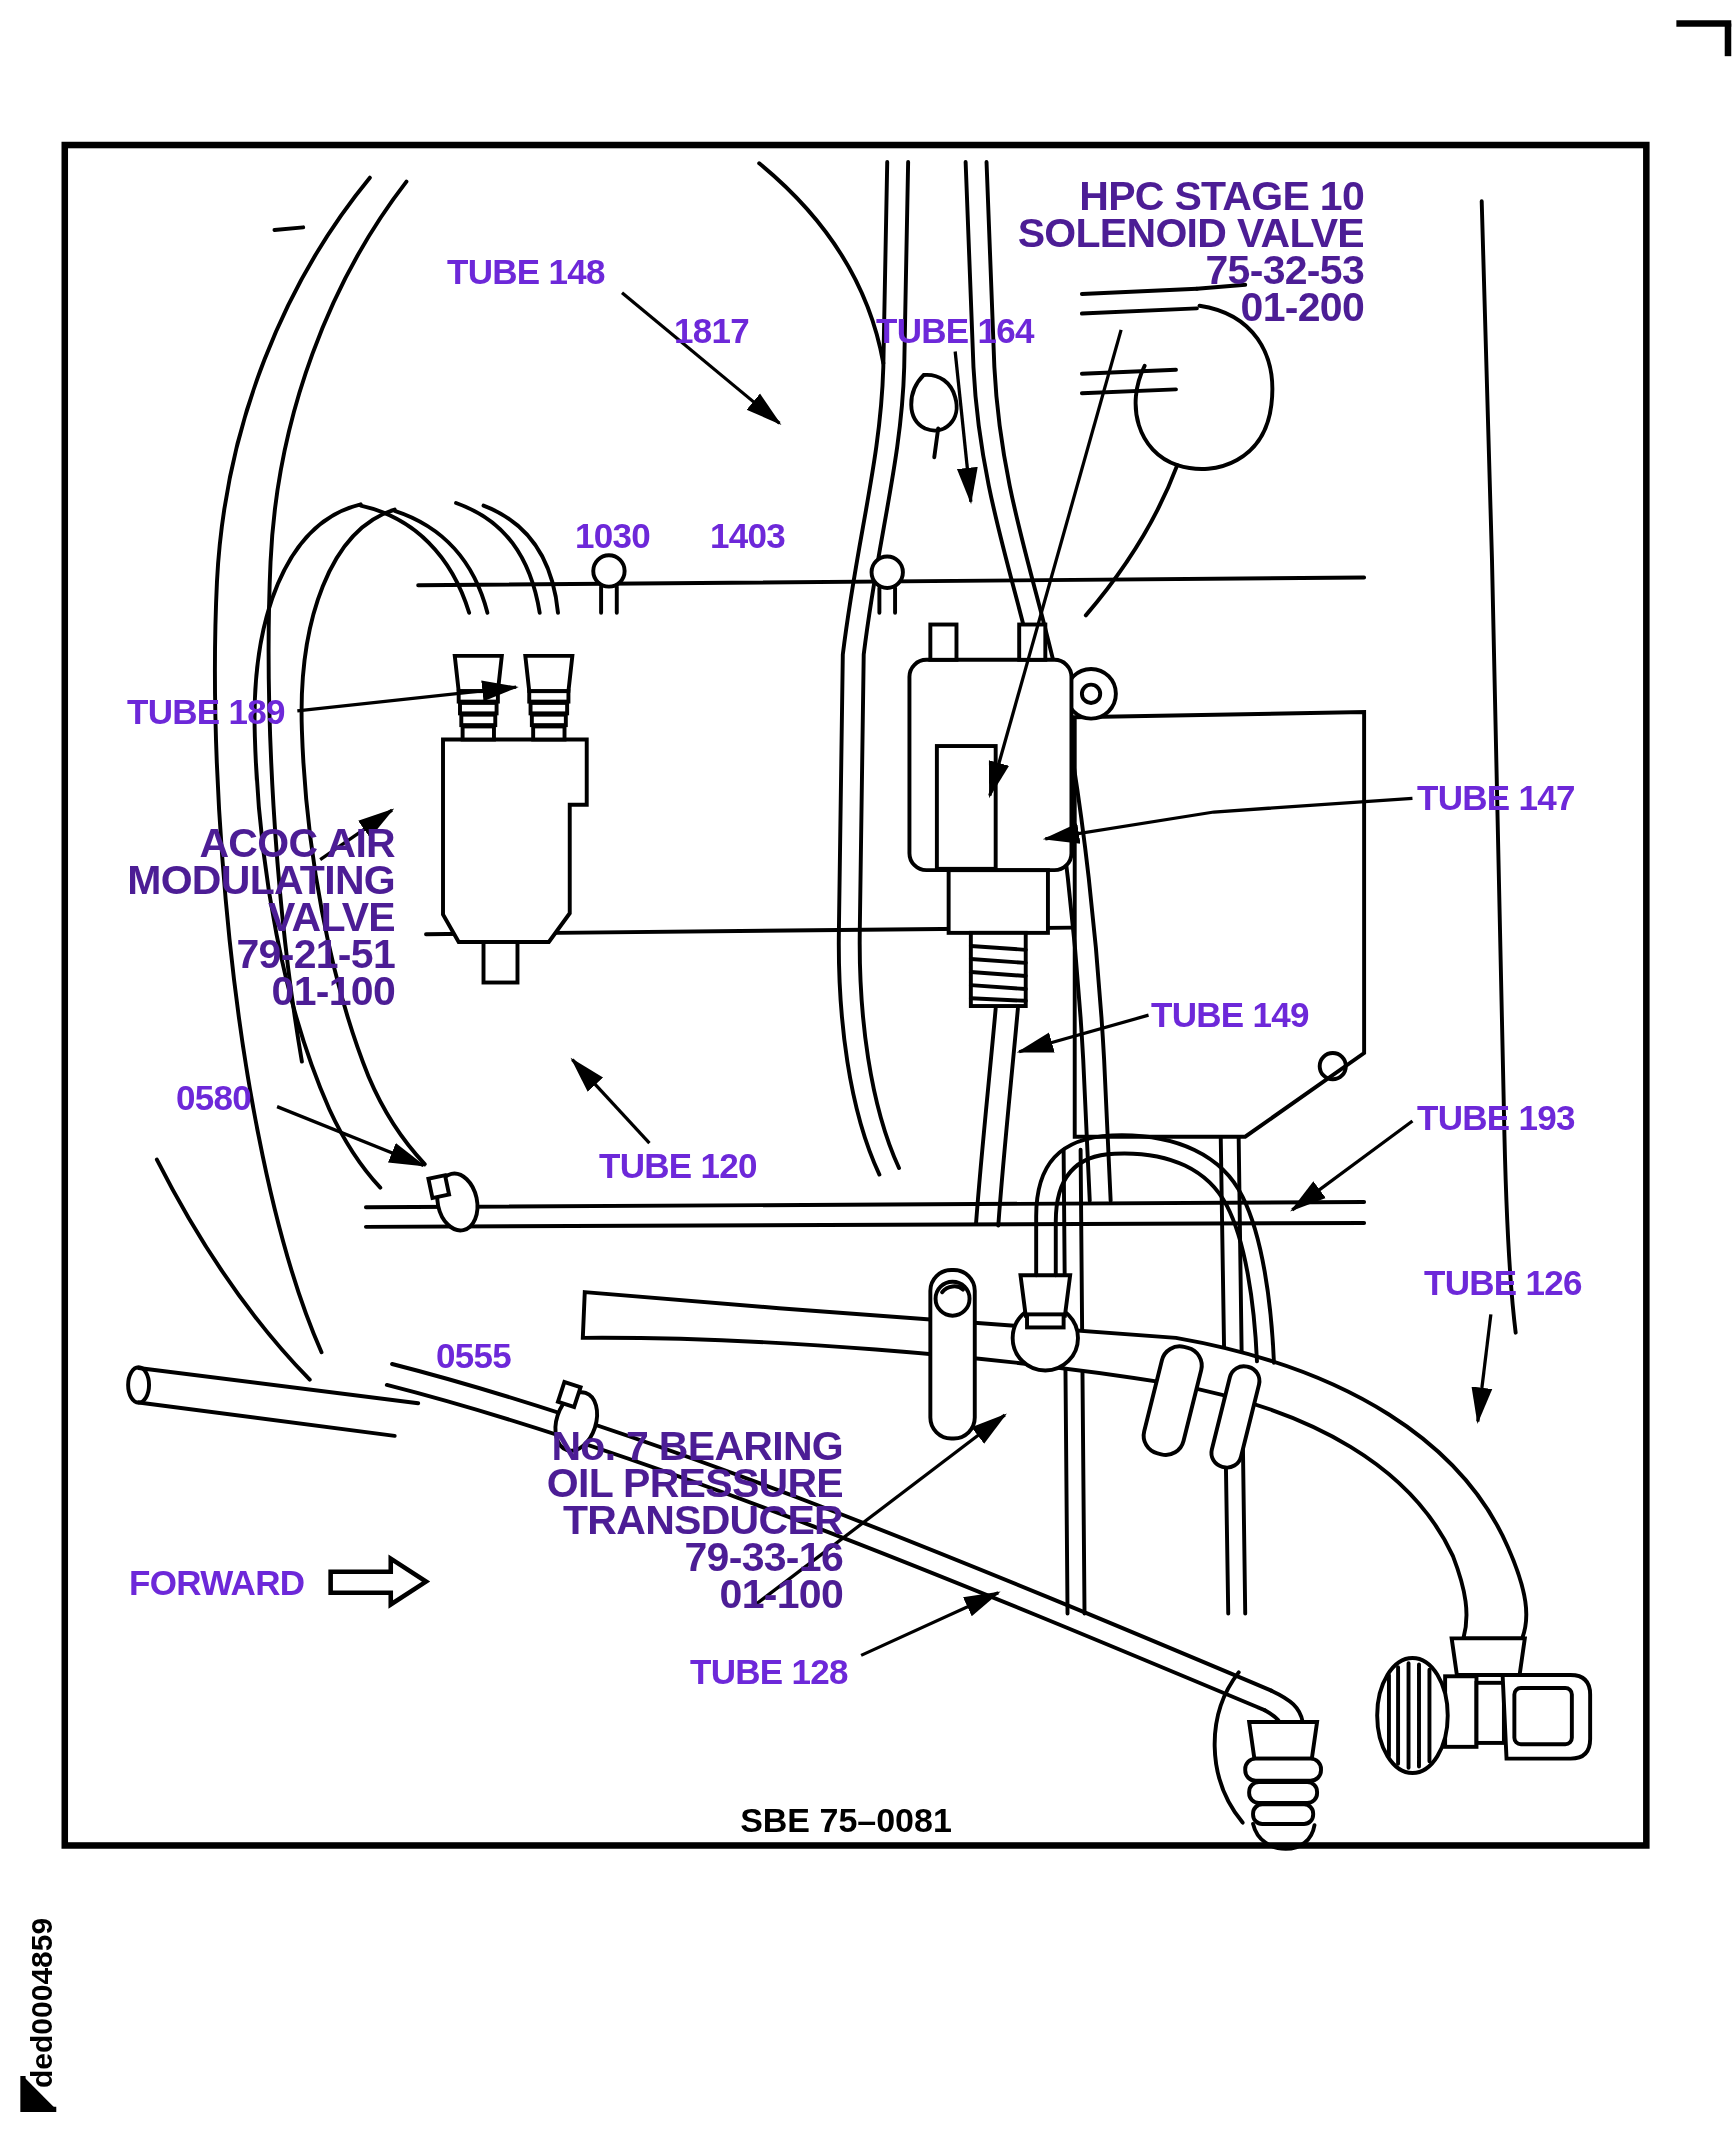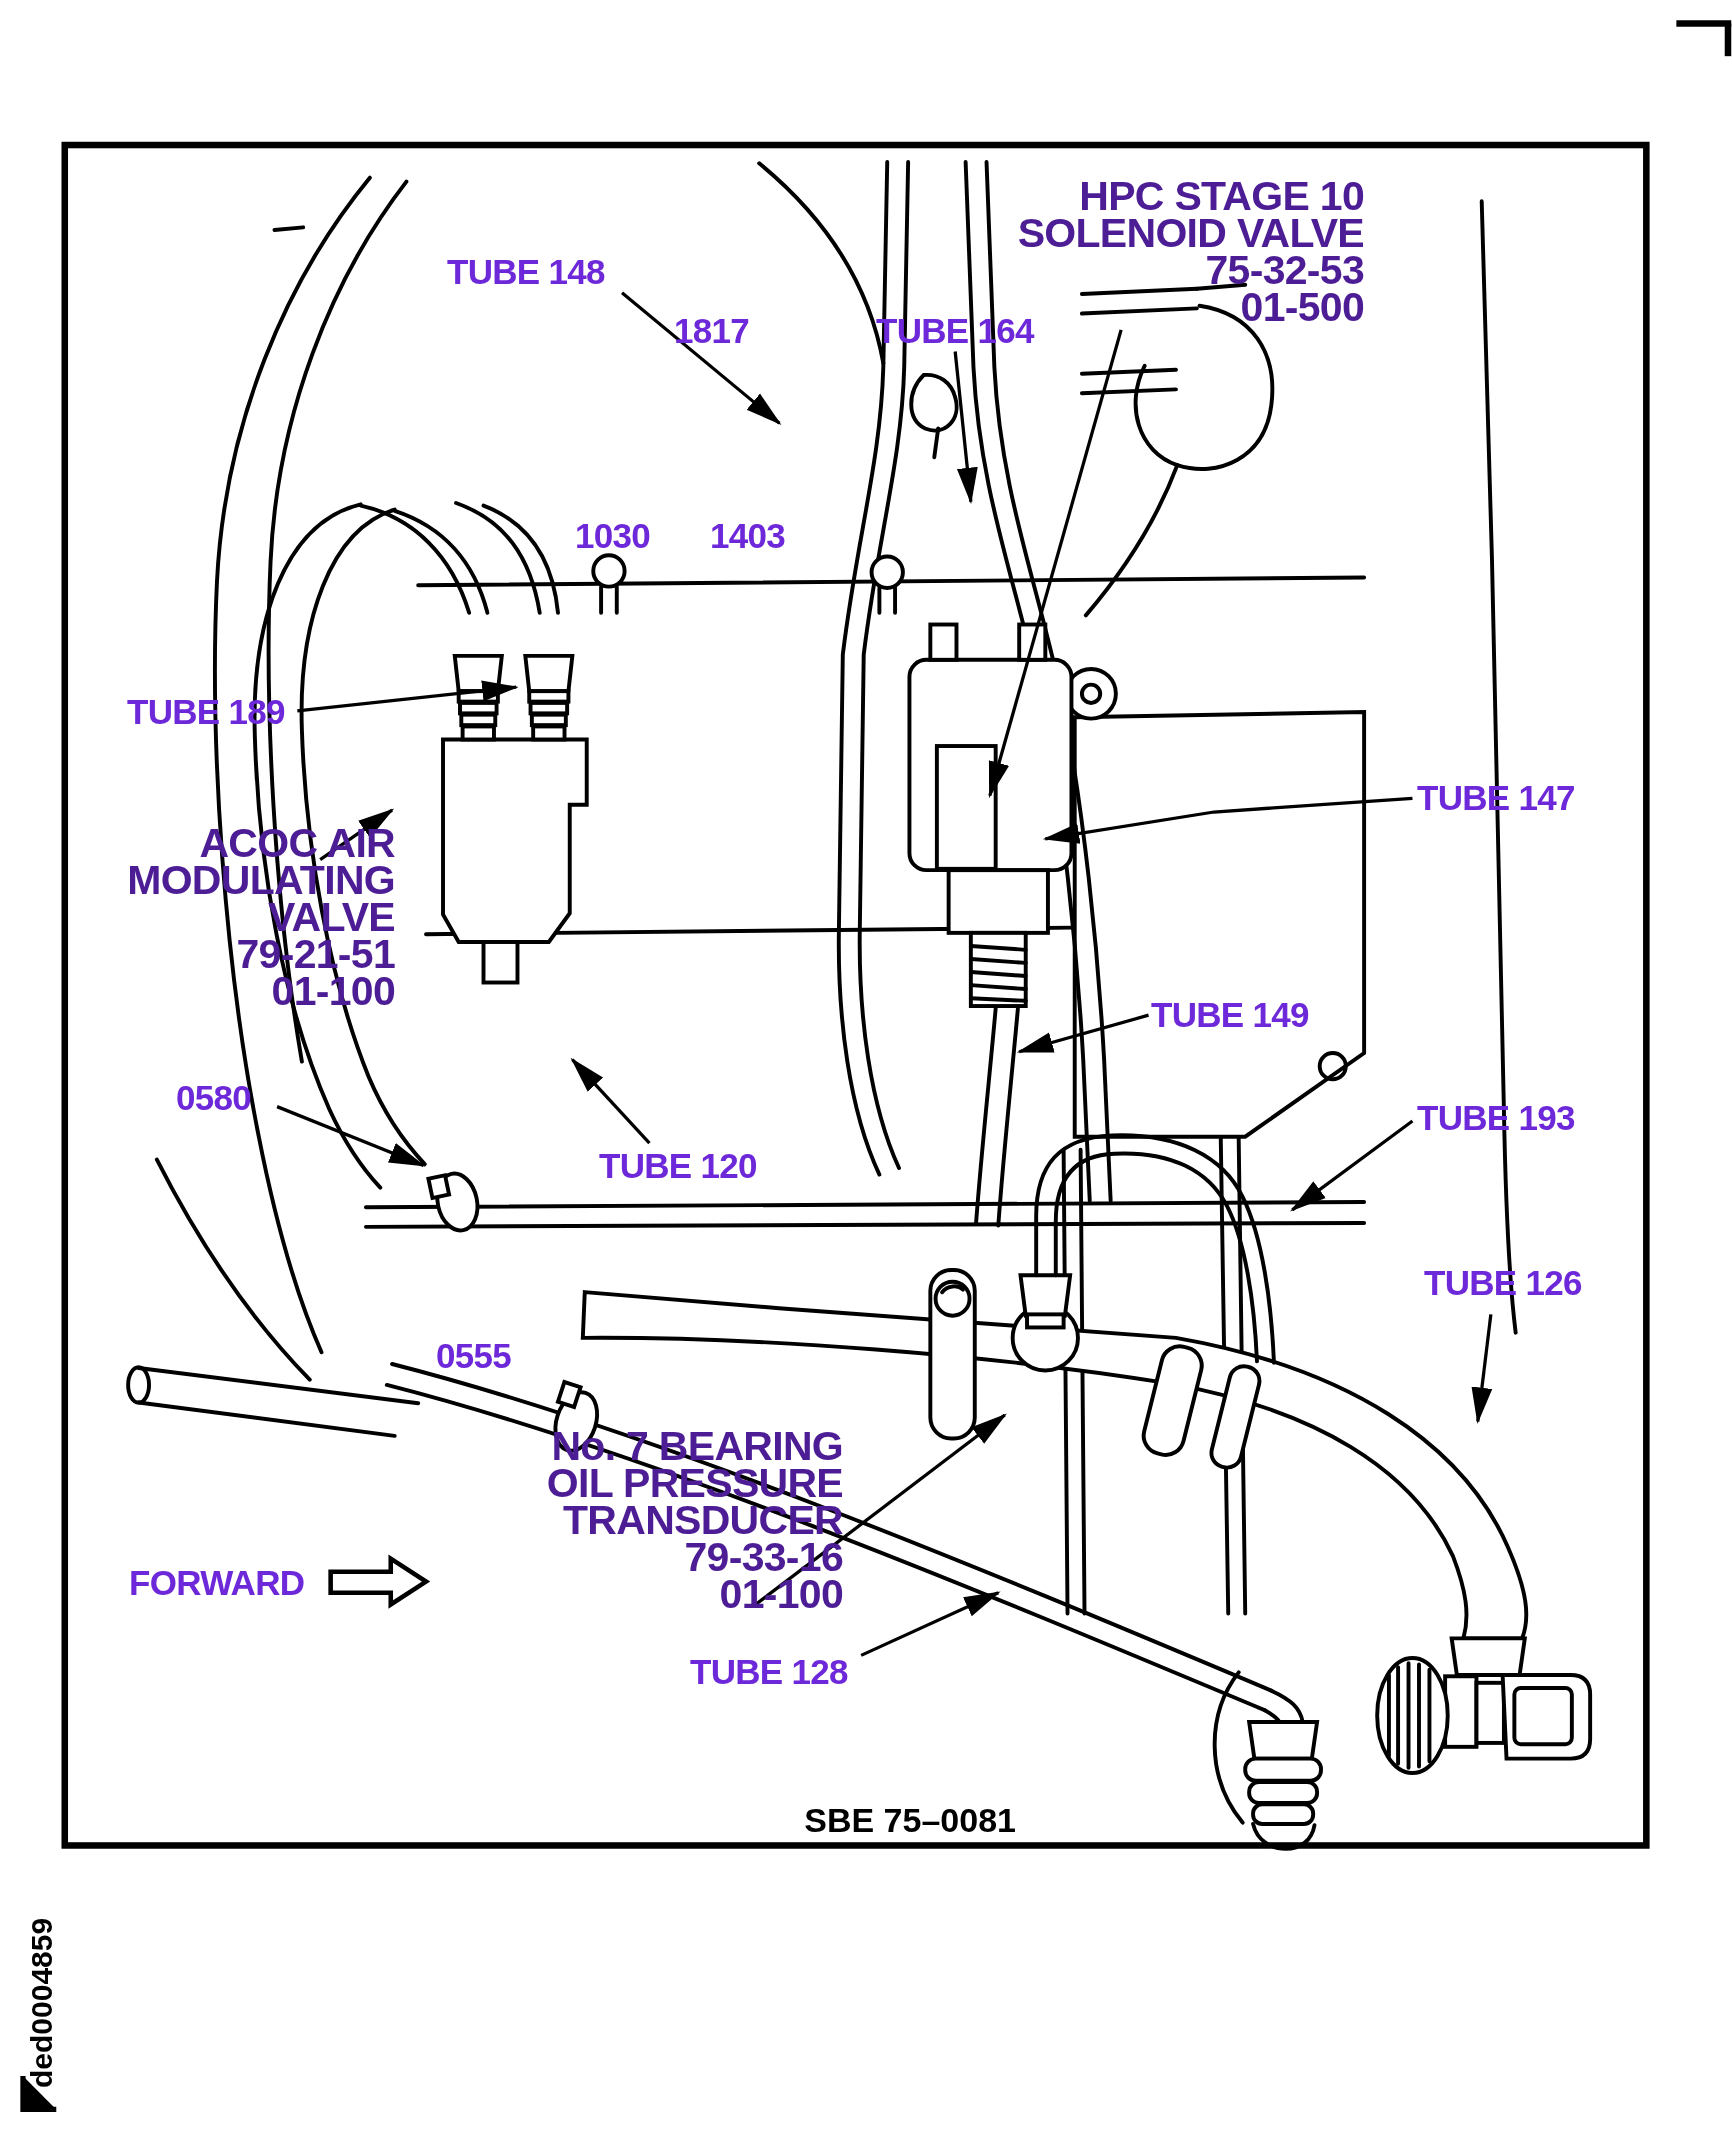--- a/index.html
+++ b/index.html
@@ -208,21 +208,21 @@
   </svg>
 
   <div class="label" style="left:447px;top:253px">TUBE 148</div>
   <div class="label" style="left:674px;top:312px">1817</div>
   <div class="label" style="left:876px;top:312px">TUBE 164</div>
 
   <div class="block" style="left:972px;top:178px;width:392px">
     <div>HPC STAGE 10</div>
     <div>SOLENOID VALVE</div>
     <div>75-32-53</div>
-    <div>01-500</div>
+    <div>01-200</div>
   </div>
 
   <div class="label" style="left:575px;top:517px">1030</div>
   <div class="label" style="left:710px;top:517px">1403</div>
   <div class="label" style="left:127px;top:693px">TUBE 189</div>
 
   <div class="block" style="left:68px;top:825px;width:327px">
     <div>ACOC AIR</div>
     <div>MODULATING</div>
     <div>VALVE</div>
@@ -242,17 +242,17 @@
     <div>No. 7 BEARING</div>
     <div>OIL PRESSURE</div>
     <div>TRANSDUCER</div>
     <div>79-33-16</div>
     <div>01-100</div>
   </div>
 
   <div class="label" style="left:129px;top:1564px">FORWARD</div>
   <div class="label" style="left:690px;top:1653px">TUBE 128</div>
 
-  <div class="caption" style="left:676px;top:1801px;width:340px;text-align:right">SBE 75–0081</div>
+  <div class="caption" style="left:676px;top:1801px;width:340px;text-align:center">SBE 75–0081</div>
 
   <div class="docid">ded0004859</div>
 </div>
 
 
 </body></html>

